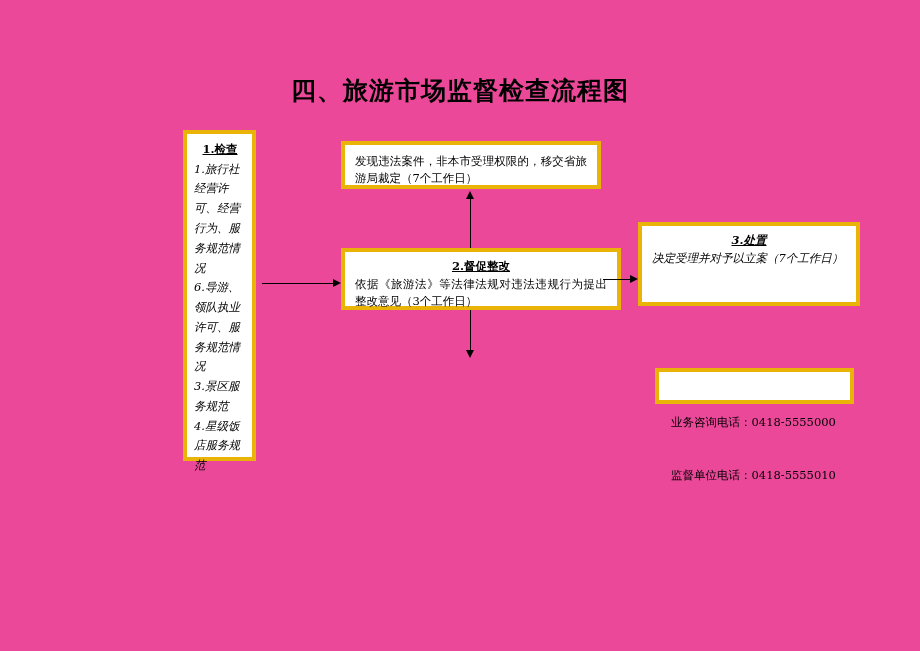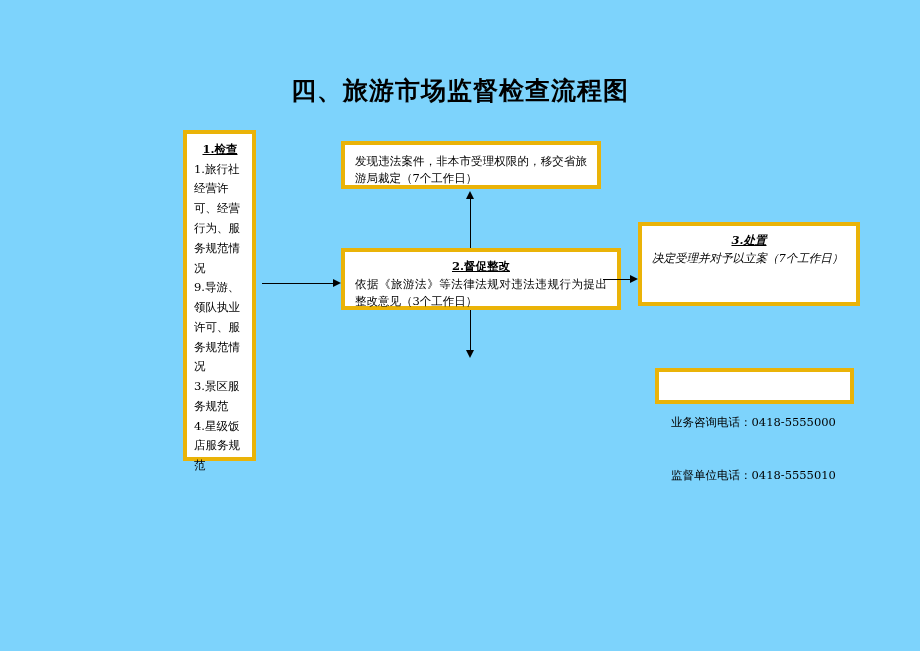--- a/index.html
+++ b/index.html
@@ -4,21 +4,21 @@
 <style>
   html, body {
     margin: 0;
     padding: 0;
     background: #ffffff;
   }
   #page {
     position: relative;
     width: 920px;
     height: 651px;
-    background: #7dd3fc;
+    background: #ec4899;
     font-family: "DejaVu Serif", "Liberation Serif", serif;
     overflow: hidden;
   }
 
   
   .title {
     position: absolute;
     left: 0;
     top: 76px;
     width: 920px;
@@ -65,21 +65,21 @@
   }
   #sidebar-box .box-head {
     font-size: 11.5px;
     margin-bottom: 2px;
   }
   #sidebar-box .box-body {
     font-size: 11.5px;
     line-height: 1.72;
     text-align: left;
   }
-  #sidebar-box .box-body > div { white-space: normal; }
+  #sidebar-box .box-body > div { white-space: normal; font-style: italic; }
 
   
   #box-top {
     left: 341px;
     top: 141px;
     width: 260px;
     height: 48px;
     padding: 8px 10px 0 10px;
   }
 
@@ -161,21 +161,21 @@
 <body>
 
 <div id="page">
 
   <div class="title">四、旅游市场监督检查流程图</div>
 
   <div class="box" id="sidebar-box">
     <div class="box-head">1.检查</div>
     <div class="box-body">
       <div>1.旅行社经营许可、经营行为、服务规范情况</div>
-      <div>9.导游、领队执业许可、服务规范情况</div>
+      <div>6.导游、领队执业许可、服务规范情况</div>
       <div>3.景区服务规范</div>
       <div>4.星级饭店服务规范</div>
     </div>
   </div>
 
   <div class="box" id="box-top">
     <div class="box-body">发现违法案件，非本市受理权限的，移交省旅游局裁定（7个工作日）</div>
   </div>
 
   <div class="box" id="box-center">

